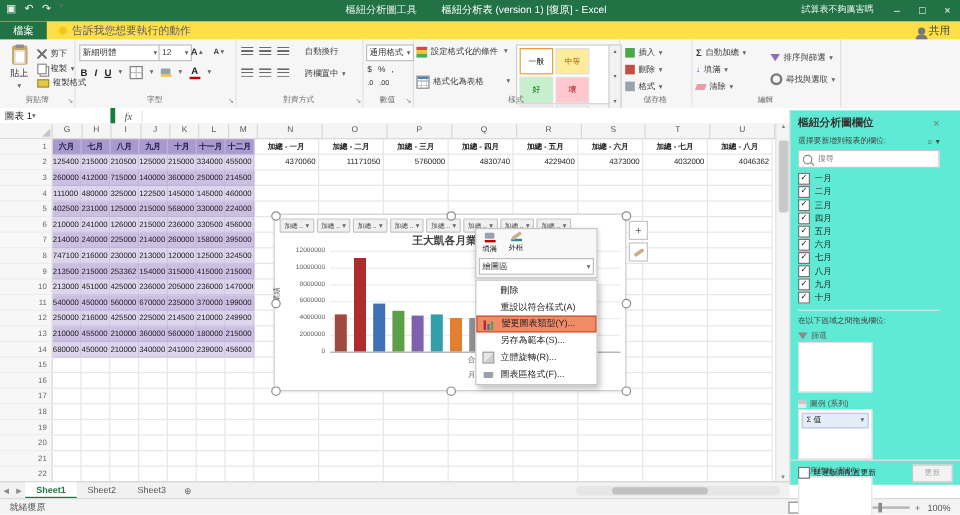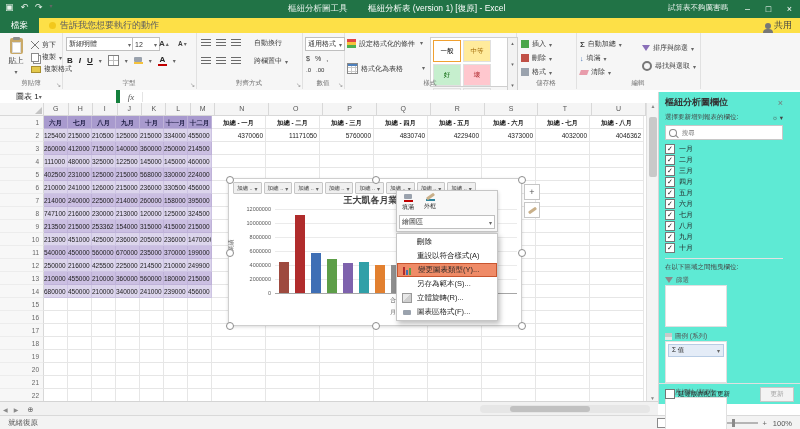--- a/index.html
+++ b/index.html
@@ -64,21 +64,21 @@
   .ic-minibar{width:10px;height:9px;display:inline-block;background:
      linear-gradient(#b02c2c,#b02c2c) 0 100%/2px 8px no-repeat,
      linear-gradient(#3f6fb5,#3f6fb5) 3px 100%/2px 5px no-repeat,
      linear-gradient(#5d9e48,#5d9e48) 6px 100%/2px 7px no-repeat}
   
   .gallery{position:absolute;left:86px;top:4px;width:84px;height:46px;border:1px solid #cfcfcf;background:#fff;display:flex;flex-wrap:wrap;align-content:flex-start;padding:1px}
   .chip{width:26px;height:20px;margin:1px;font-size:6.5px;display:flex;align-items:center;justify-content:center;border:1px solid #e0e0e0;white-space:nowrap;overflow:hidden}
   .galscroll{position:absolute;right:-1px;top:-1px;width:9px;height:48px;border:1px solid #cfcfcf;background:#f2f2f2;display:flex;flex-direction:column;align-items:center;justify-content:space-between;font-size:5px;color:#666;padding:2px 0}
   
   .fbar{position:absolute;left:0;top:90px;width:800px;height:13px;background:#fff;border-bottom:1px solid #d4d4d4;display:flex;align-items:center}
-  .namebox{width:84px;height:13px;border-right:4px solid #15803d;display:flex;align-items:center;justify-content:flex-start;padding:0 16px;font-size:8px}
+  .namebox{width:84px;height:13px;border-right:4px solid #15803d;display:flex;align-items:center;justify-content:flex-start;padding:0 4px;font-size:8px}
   .fxbtn{width:22px;text-align:center;font-style:italic;font-family:"Liberation Serif","DejaVu Serif",serif;color:#5a5a5a;border-right:1px solid #e4e4e4}
   
   .grid{position:absolute;left:0;top:103px;width:646px;height:298px;background:#fff;overflow:hidden}
   .colhdr{display:flex;height:12px;background:#f5f5f5;border-bottom:1px solid #d8d8d8}
   .corner{width:44px;height:12px;border-right:1px solid #d8d8d8;position:relative;background:#f5f5f5}
   .corner:after{content:"";position:absolute;right:1px;bottom:1px;border-left:7px solid transparent;border-bottom:7px solid #c4c4c4}
   .colh{height:12px;font-size:7px;color:#555;text-align:center;line-height:12px;border-right:1px solid #d8d8d8}
   .grow{display:flex;height:13px}
   .rownum{width:44px;font-size:6.5px;color:#666;text-align:right;padding-right:4px;box-sizing:border-box;border-right:1px solid #d8d8d8;border-bottom:1px solid #ececec;line-height:13px;background:#f7f7f7}
   .cell{height:13px;line-height:13px;font-size:6.5px;border-right:1px solid #e6e6e6;border-bottom:1px solid #e6e6e6;box-sizing:border-box;overflow:hidden;white-space:nowrap;color:#1c1c1c}
@@ -1007,20 +1007,25 @@
         <span class="cb"></span>
         <span style="font-size:6.5px">延遲版面配置更新</span>
       </span>
       <span class="updbtn">更新</span>
     </div>
   </div>
 
   <div class="sheetbar">
     <span class="navarr">◀</span>
     <span class="navarr">▶</span>
+    <span style="display:flex">
+        <div class="stab active">Sheet1</div>
+        <div class="stab">Sheet2</div>
+        <div class="stab">Sheet3</div>
+      </span>
     <span class="newsheet">⊕</span>
     <span class="hscroll">
         <span class="hthumb"></span>
       </span>
   </div>
 
   <div class="statusbar">
     <span style="margin-left:8px">就緒</span>
     <span style="">復原</span>
     <span style="flex:1"></span>

